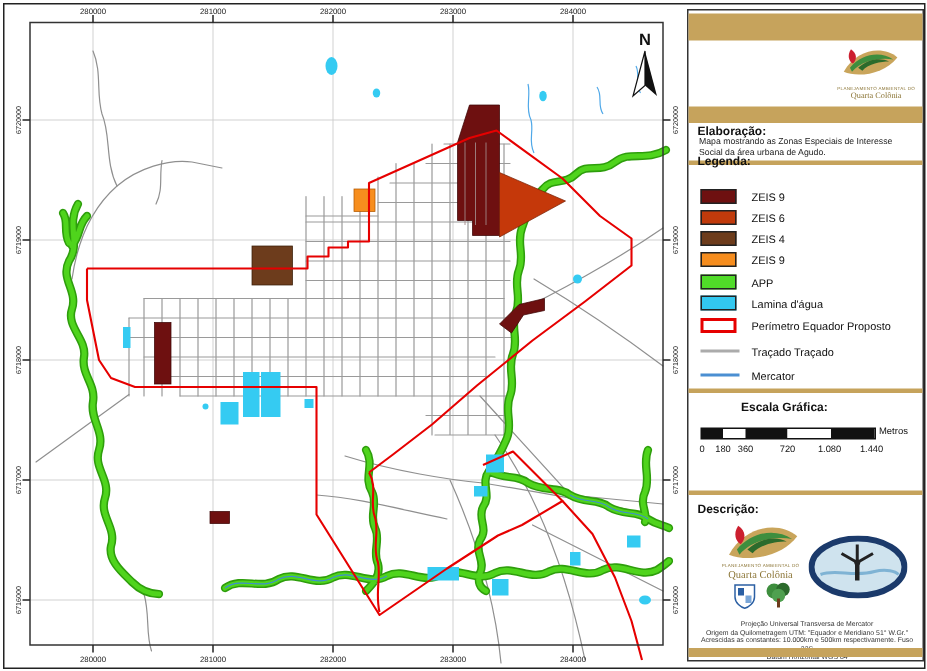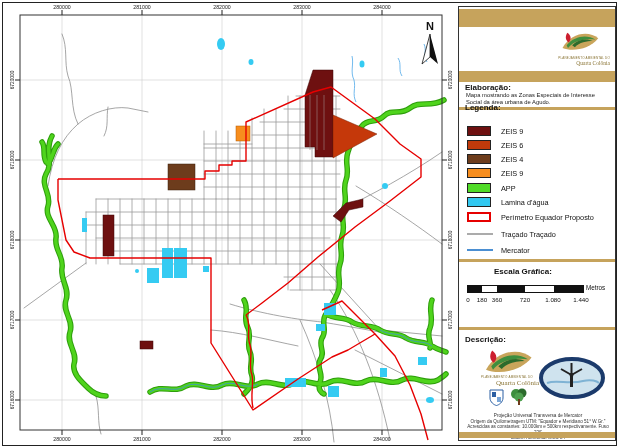--- a/index.html
+++ b/index.html
@@ -26,21 +26,21 @@
   .leg-line{position:absolute;left:0;top:4px;width:26px;height:1.5px;background:#ABABAB;}
   .leg-line-blue{height:2px;background:#4B8FD2;}
   .scalebar{position:absolute;left:8px;top:278px;width:115px;height:6px;border:1px solid #111;
        box-sizing:content-box;display:flex;}
   .sb-seg{height:100%;}
   .sb-metros{position:absolute;left:127px;top:277px;font-size:6.3px;}
   .sb-tick{position:absolute;top:289px;font-size:6.2px;transform:translateX(-50%);}
   .elab-notes{position:absolute;left:4px;top:406px;width:150px;text-align:center;
        font-size:4.6px;line-height:5.6px;color:#333;}
   .qc-caption{font-size:3px;letter-spacing:.2px;color:#8B7536;text-align:center;}
-  .qc-name{font-family:"Liberation Serif",serif;color:#8B7536;text-align:right;}
+  .qc-name{font-family:"Liberation Serif",serif;color:#8B7536;text-align:center;}
   .qc-small{position:absolute;}
   .band-bottom{bottom:2px;height:6px;top:auto;}
 </style>
 </head>
 <body>
 
 <svg id="map-svg" width="458" height="447" viewBox="0 0 458 447">
 
   <g>
     <path d="M62,15V430 M142,15V430 M222,15V430 M302,15V430 M382,15V430

